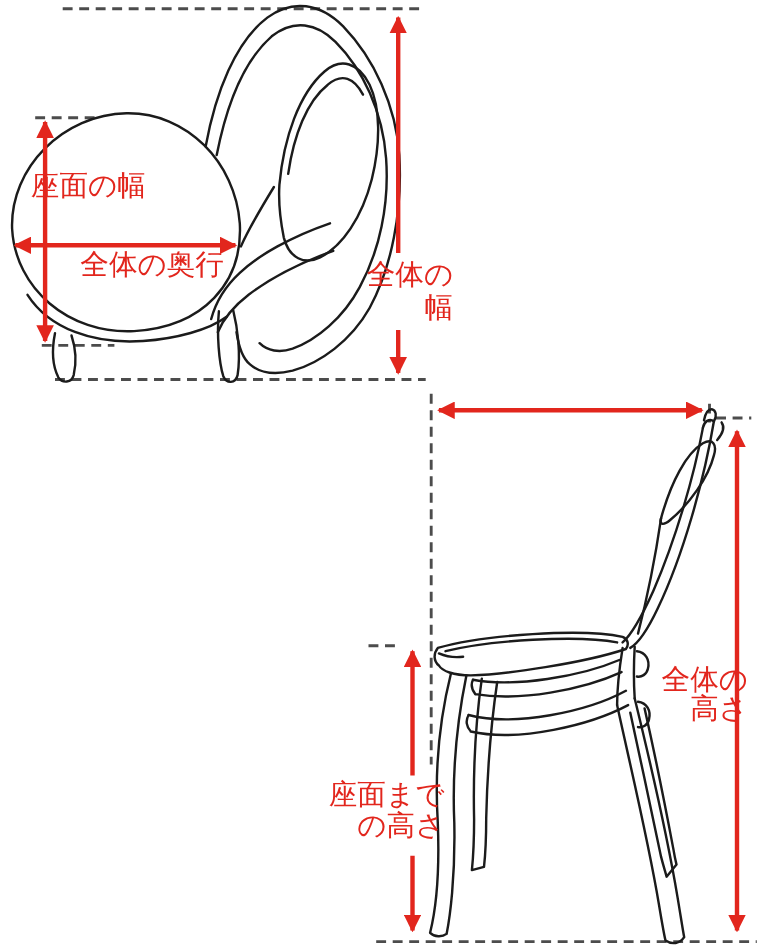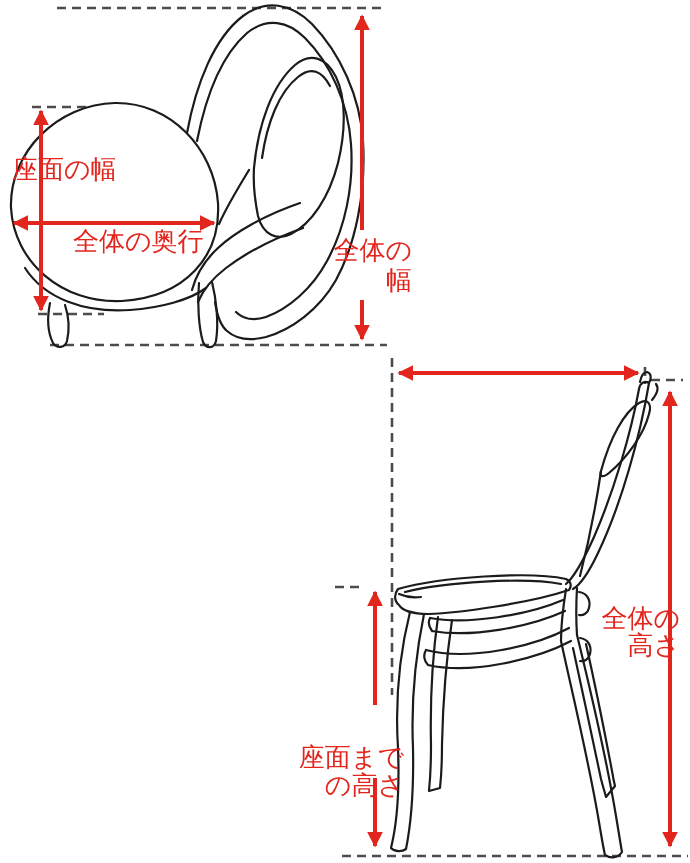--- a/index.html
+++ b/index.html
@@ -90,33 +90,33 @@
       <line class="meas" x1="14" y1="223" x2="214" y2="223" marker-start="url(#arrowhead)" marker-end="url(#arrowhead)"></line>
       <line class="meas" x1="362" y1="16" x2="362" y2="230" marker-start="url(#arrowhead)"></line>
       <line class="meas" x1="362" y1="300" x2="362" y2="339" marker-end="url(#arrowhead)"></line>
       <line class="meas" x1="399" y1="373" x2="638" y2="373" marker-start="url(#arrowhead)" marker-end="url(#arrowhead)"></line>
       <line class="meas" x1="670" y1="392" x2="670" y2="846" marker-start="url(#arrowhead)" marker-end="url(#arrowhead)"></line>
       <line class="meas" x1="375" y1="592" x2="375" y2="705" marker-start="url(#arrowhead)"></line>
       <line class="meas" x1="375" y1="778" x2="375" y2="846" marker-end="url(#arrowhead)"></line>
     </g>
   </svg>
 
-  <div class="lbl" style="left:12px;top:155px;text-align:right;">座面の幅</div>
+  <div class="lbl" style="left:28px;top:155px;text-align:right;">座面の幅</div>
 
   <div class="lbl" style="left:73px;top:227px;">全体の奥行</div>
 
   <div class="lbl center" style="left:312px;top:235px;width:100px;line-height:30px;">
     <div>全体の</div>
     <div>幅</div>
   </div>
 
 
   <div class="lbl center" style="left:580px;top:605px;width:100px;line-height:27px;">
     <div>全体の</div>
     <div>高さ</div>
   </div>
 
-  <div class="lbl center" style="left:294px;top:709px;width:110px;line-height:28px;margin-top:34px;">
+  <div class="lbl center" style="left:294px;top:709px;width:110px;line-height:28px;">
     <div>座面まで</div>
     <div>の高さ</div>
   </div>
 
 </div>
 
 </body></html>

